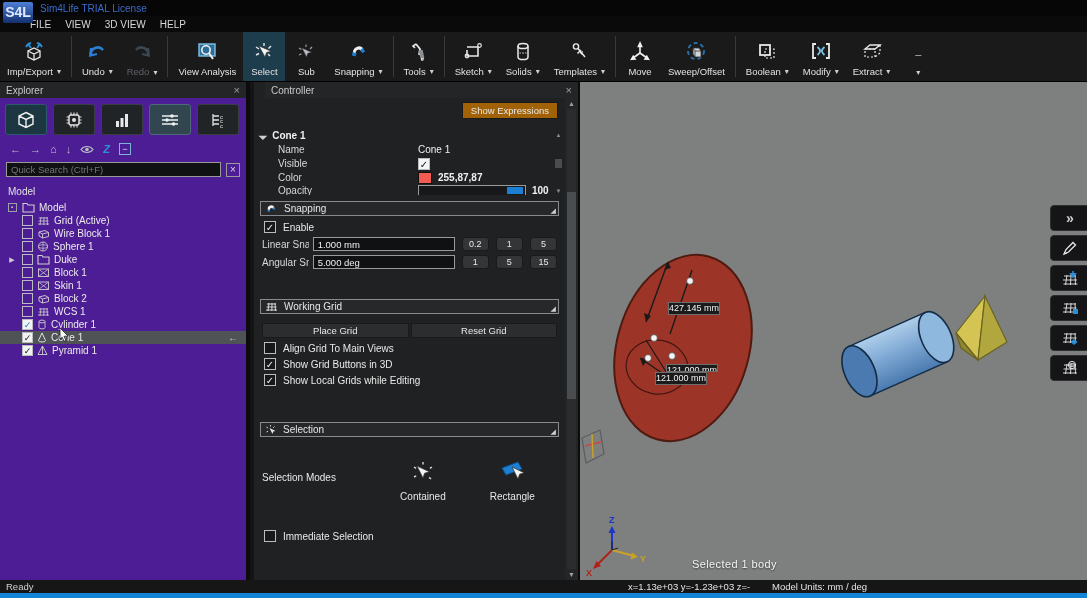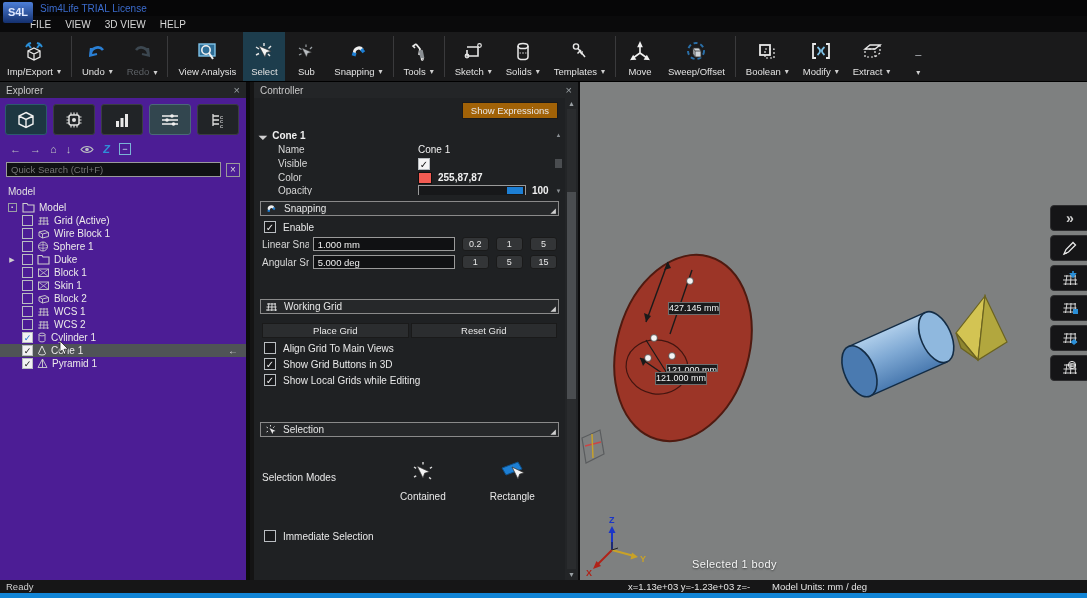--- a/index.html
+++ b/index.html
@@ -2,21 +2,21 @@
 <html><head>
 <meta charset="utf-8">
 <style>
   * { box-sizing: border-box; margin: 0; padding: 0; }
   html,body { width:1087px; height:598px; overflow:hidden; background:#000; }
   body { font-family:"Liberation Sans", sans-serif; color:#e6e6e6; font-size:10px; }
   #app { position:relative; width:1087px; height:598px; background:#141414; overflow:hidden; }
 
   
   #titlebar { position:absolute; left:0; top:0; width:1087px; height:16px; background:#060607; }
-  #logo { position:absolute; left:3px; top:2px; width:30px; height:21px; background:linear-gradient(#4d7fd8,#14306e); border-radius:2px; color:#dfe8ff; font-weight:bold; font-size:11px; text-align:center; line-height:21px; z-index:5; }
+  #logo { position:absolute; left:3px; top:2px; width:30px; height:21px; background:linear-gradient(#4d7fd8,#14306e); border-radius:2px; color:#dfe8ff; font-weight:bold; font-size:14px; text-align:center; line-height:21px; z-index:5; }
   #apptitle { position:absolute; left:40px; top:3px; color:#3b6bcc; font-size:10px; }
   #menubar { position:absolute; left:0; top:16px; width:1087px; height:16px; background:#0a0a0b; display:flex; align-items:center; gap:14px; padding-left:30px; }
   .menu-item { color:#d8d8d8; font-size:10px; cursor:default; }
 
   
   #toolbar { position:absolute; left:0; top:32px; width:1087px; height:50px; background:#1a1a1b; border-bottom:1px solid #000; display:flex; align-items:stretch; }
   .tool { display:flex; flex-direction:column; align-items:center; justify-content:flex-end; padding:3px 7px 4px; min-width:42px; }
   .tool .ticon-box { height:28px; display:flex; align-items:center; justify-content:center; }
   .tool .tlbl { font-size:9.5px; color:#e2e2e2; white-space:nowrap; display:flex; align-items:center; gap:4px; }
   .tool.active { background:#1d3d4d; }
@@ -48,21 +48,21 @@
   .trow.sel { background:#4f5356; position:relative; }
   .texp { width:12px; text-align:center; color:#cfcfcf; font-size:7px; flex:none; }
   .texp .rootbox { display:inline-block; width:9px; height:9px; border:1px solid #9aa0a4; font-size:6px; line-height:7px; color:#cfcfcf; }
   .tcb { width:11px; height:11px; border:1px solid #b9bdc1; flex:none; background:transparent; font-size:9px; line-height:10px; text-align:center; color:#111; }
   .tcb.on { background:#f2f2f2; }
   .tcb.on.blue { color:#1d6fd0; }
   .ticon { flex:none; }
   .row-back { position:absolute; right:8px; color:#d8d8d8; font-weight:bold; }
 
   
-  #controller { position:absolute; left:254px; top:82px; width:326px; height:498px; background:#1f2123; border-right:2px solid #0c0c0d; }
+  #controller { position:absolute; left:254px; top:82px; width:326px; height:498px; background:#1f2123; border-right:2px solid #0c0c0d;padding-left:11px; }
   #ctrl-body { position:absolute; left:0; top:16px; right:13px; bottom:0; padding:4px 6px 0 6px; }
   #show-expr { position:absolute; right:20px; top:20px; background:#a16207; border:1px solid #1a1a1a; color:#e8e8e8; font-size:9.5px; padding:2px 8px; }
   .grp-hdr-row { display:flex; align-items:center; gap:6px; margin:4px 0 2px; }
   .grp-tri { color:#cfcfcf; font-size:8px; }
   .grp-title { font-weight:bold; color:#f0f0f0; }
   .prop-row { display:flex; align-items:center; height:13px; margin:1px 0 1px 18px; }
   .prop-lbl { width:140px; color:#d8d8d8; }
   .prop-val { display:flex; align-items:center; gap:6px; color:#f0f0f0; }
   .cb { width:12px; height:12px; border:1px solid #b9bdc1; background:#f4f4f4; color:#111; font-size:10px; line-height:11px; text-align:center; }
   .cb.dark { background:#17181a; color:#f0f0f0; }
@@ -518,28 +518,20 @@
       <div class="trow">
         <span class="texp"></span>
           <span class="tcb"></span>
         <svg class="ticon" width="13" height="11" viewBox="0 0 13 11">
             <path d="M2 3 L11 3 M1.5 6 L11.5 6 M1 9 L12 9 M4 2 L3 10 M7 2 L6.8 10 M10 2 L10.5 10" stroke="#cfcfcf" stroke-width="0.8" fill="none"></path>
           </svg>
         <span>WCS 1</span>
       </div>
       <div class="trow">
         <span class="texp"></span>
-          <span class="tcb"></span>
-        <svg class="ticon" width="13" height="11" viewBox="0 0 13 11">
-            <path d="M2 3 L11 3 M1.5 6 L11.5 6 M1 9 L12 9 M4 2 L3 10 M7 2 L6.8 10 M10 2 L10.5 10" stroke="#cfcfcf" stroke-width="0.8" fill="none"></path>
-          </svg>
-        <span>WCS 2</span>
-      </div>
-      <div class="trow">
-        <span class="texp"></span>
           <span class="tcb on blue">✓</span>
         <svg class="ticon" width="10" height="11" viewBox="0 0 10 11">
             <path d="M2 2.5 L2 8.5 A3 1.4 0 0 0 8 8.5 L8 2.5" fill="none" stroke="#cfcfcf" stroke-width="0.9"></path>
             <ellipse cx="5" cy="2.5" rx="3" ry="1.4" fill="none" stroke="#cfcfcf" stroke-width="0.9"></ellipse>
           </svg>
         <span>Cylinder 1</span>
       </div>
       <div class="trow sel">
         <span class="texp"></span>
           <span class="tcb on">✓</span>

